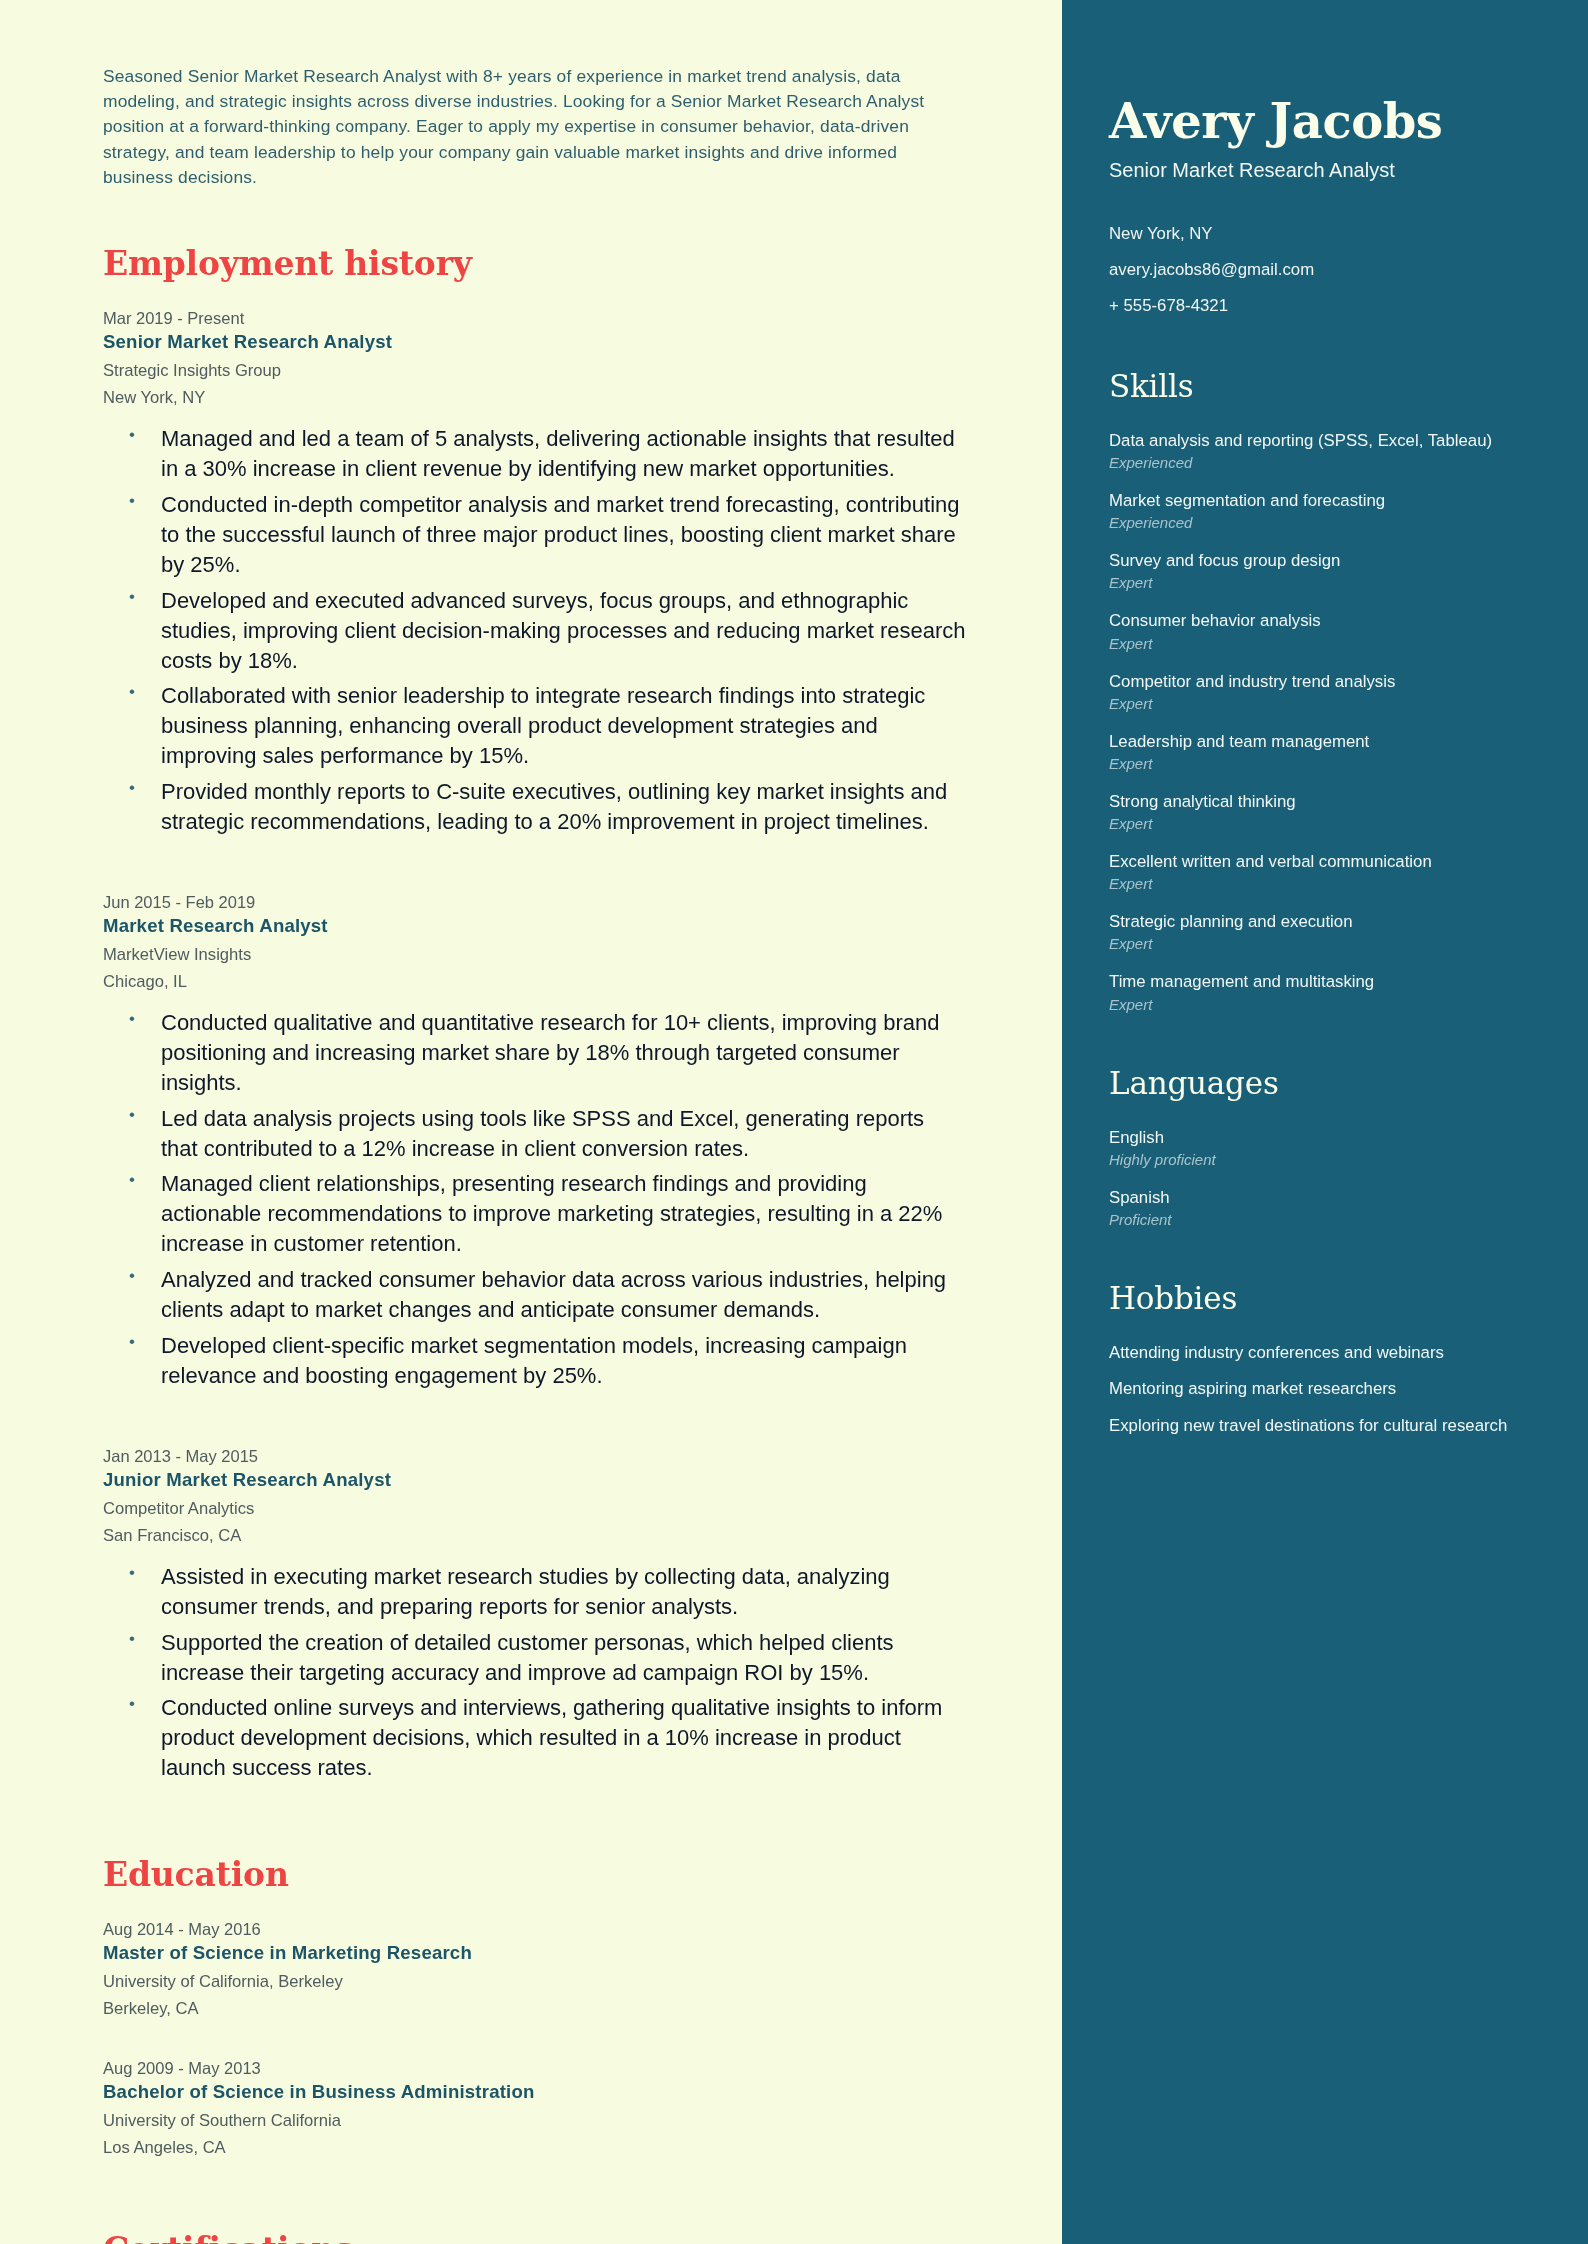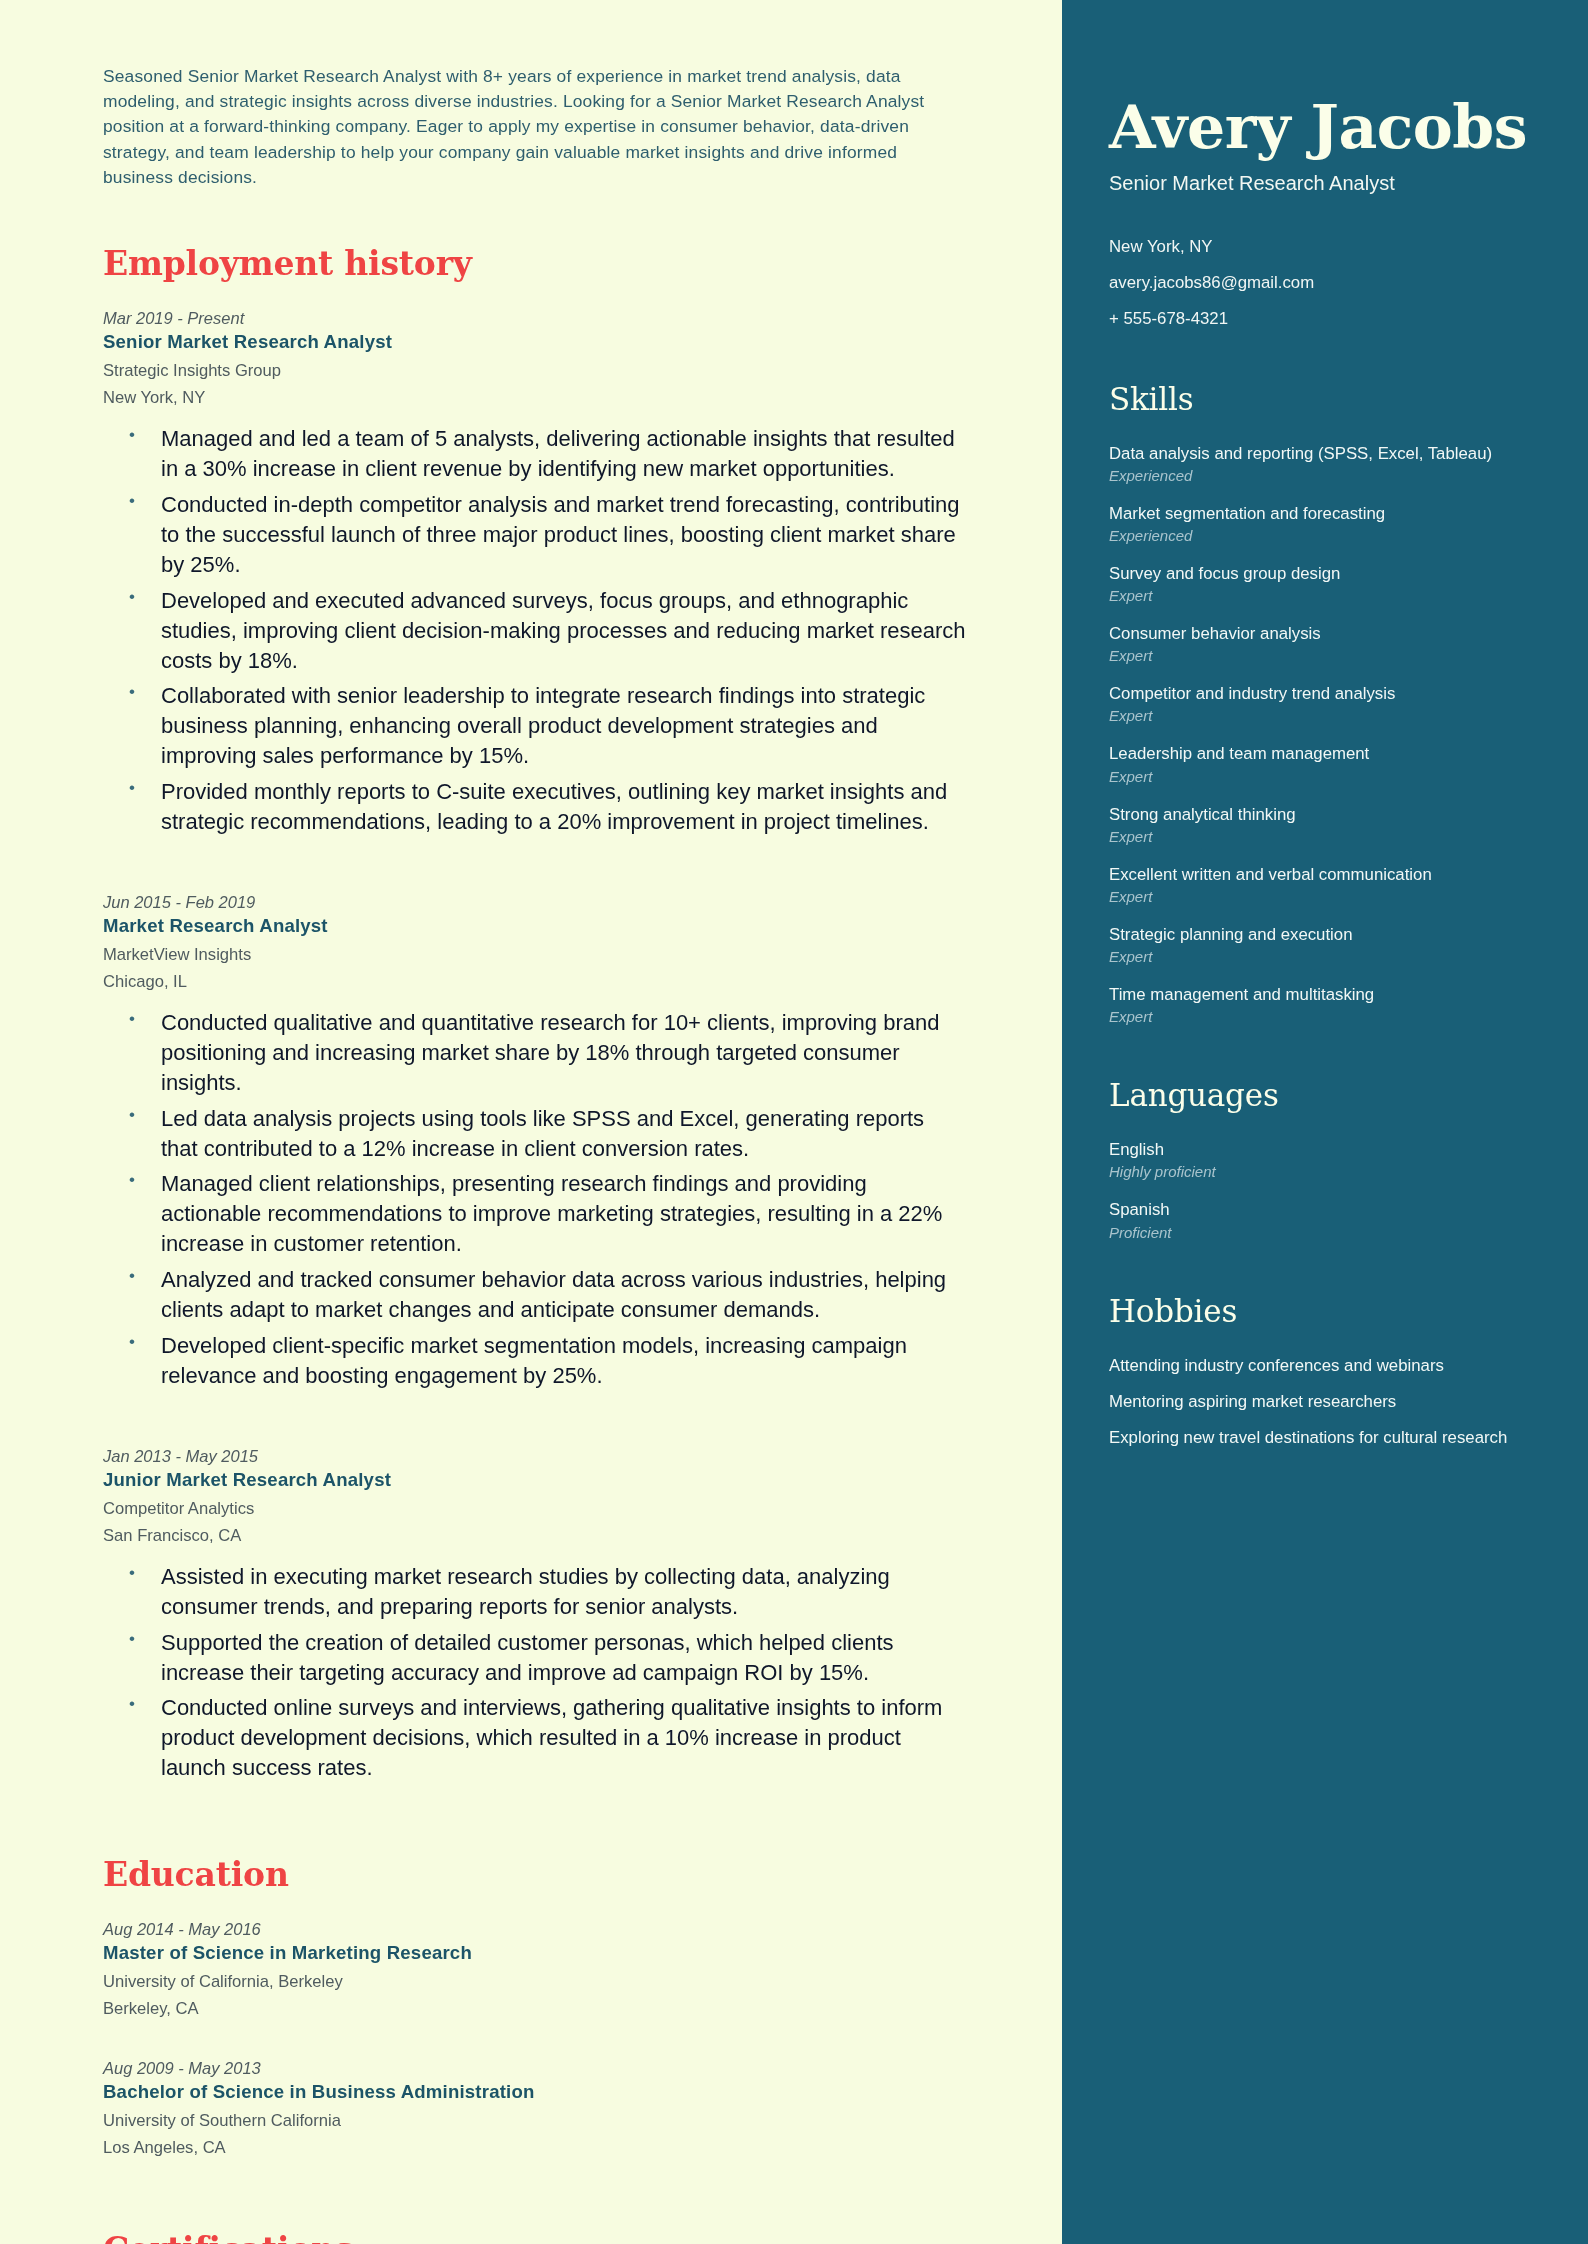--- a/index.html
+++ b/index.html
@@ -46,21 +46,20 @@
     font-weight: 700;
     color: #ef4444;
     margin: 0 0 26px 0;
     letter-spacing: -0.2px;
   }
   .entry {
     margin-bottom: 26px;
   }
   .entry-dates {
     font-size: 16.5px;
-    font-style: italic;
     color: #4f5b5f;
     margin-bottom: 3px;
   }
   .entry-title {
     font-size: 18.6px;
     font-weight: 700;
     color: #1c5468;
     margin-bottom: 8px;
     letter-spacing: 0.01em;
   }
@@ -104,21 +103,21 @@
   .side-col {
     width: 526px;
     min-width: 526px;
     box-sizing: border-box;
     background: #195f77;
     padding: 96px 60px 0 47px;
     color: #ffffff;
   }
   .side-name {
     font-family: "DejaVu Serif", "Liberation Serif", serif;
-    font-size: 60px;
+    font-size: 48px;
     font-weight: 700;
     color: #fbfee9;
     margin: 0 0 12px 0;
     line-height: 1.06;
     letter-spacing: -0.5px;
   }
   .side-role {
     font-size: 20px;
     color: #f2f7f2;
     margin: 0 0 42px 0;

